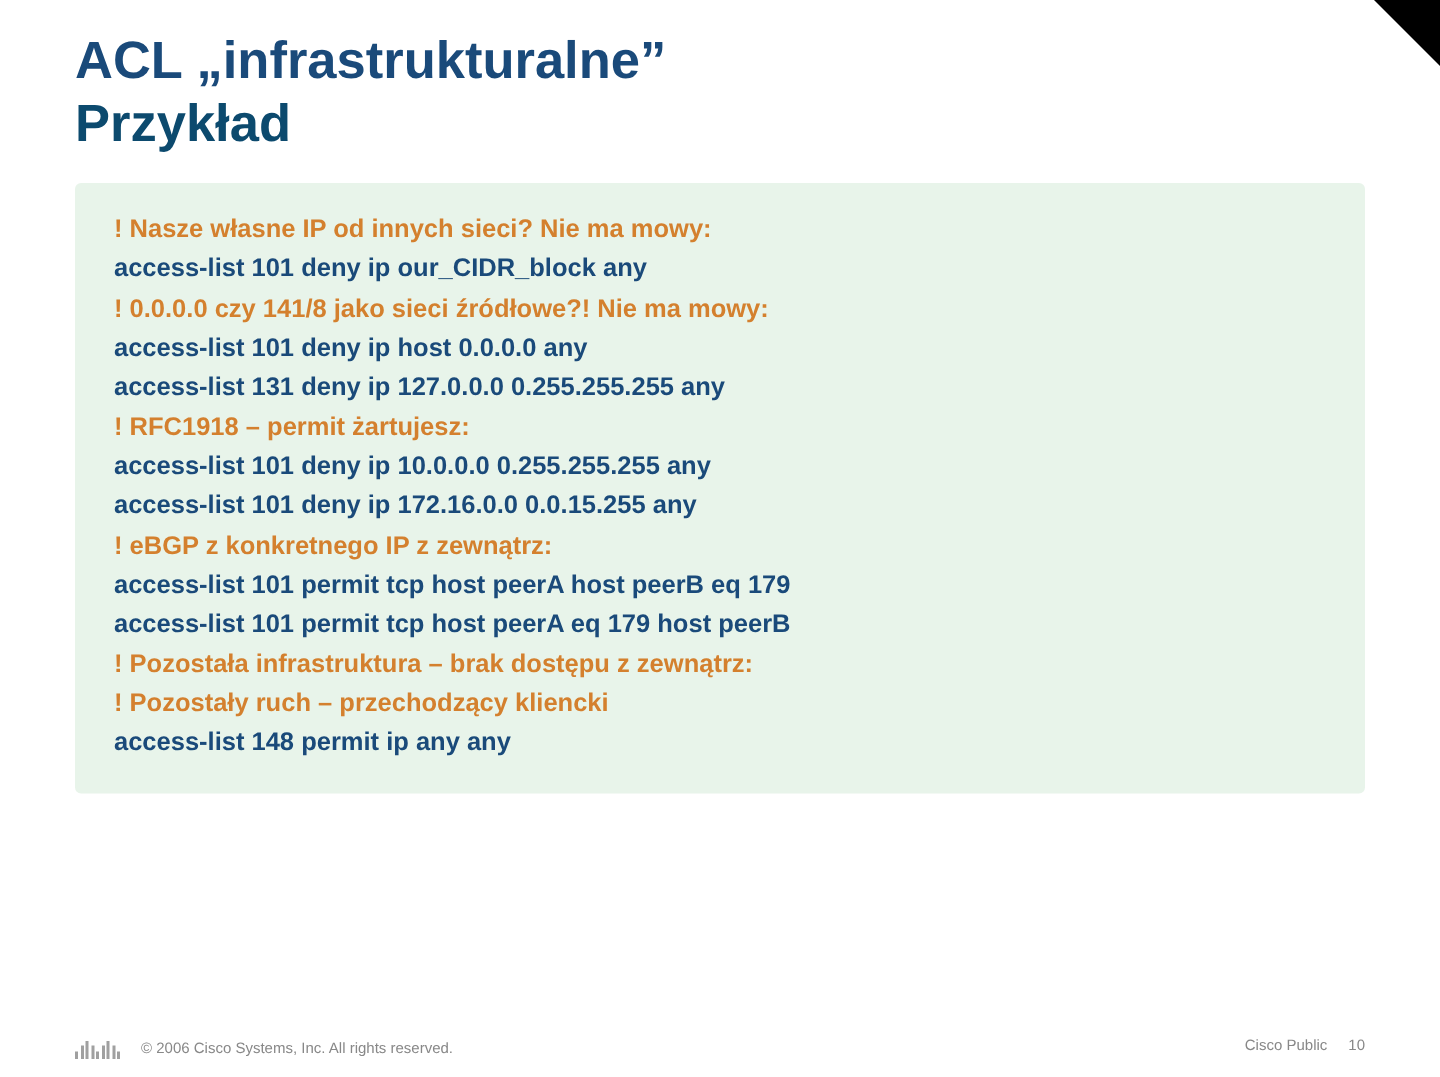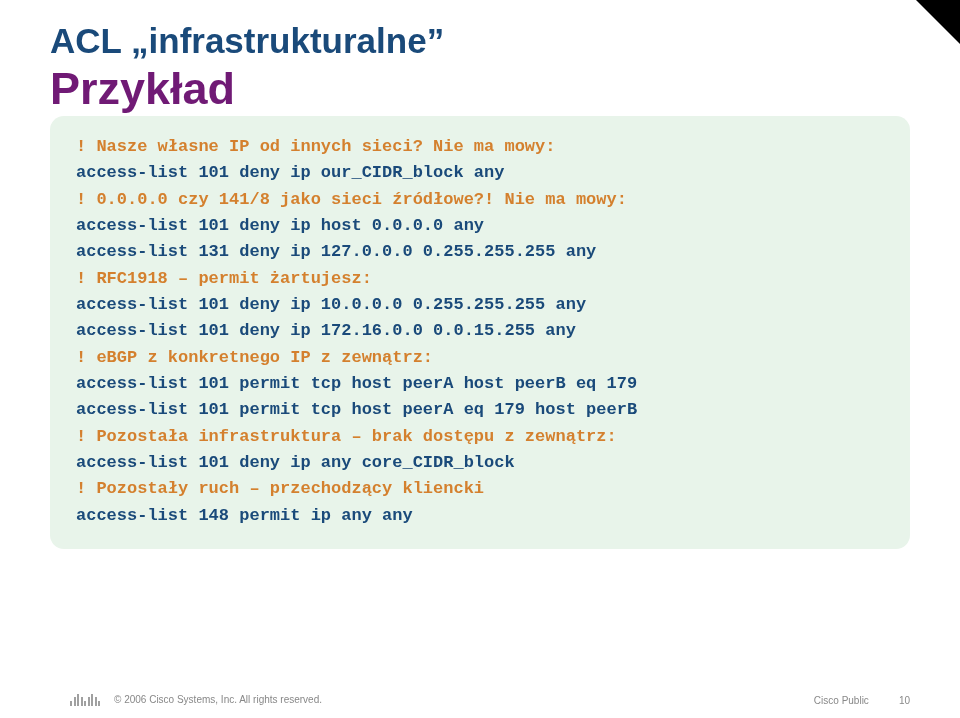--- a/index.html
+++ b/index.html
@@ -12,58 +12,58 @@
     overflow: hidden;
   }
   .slide {
     width: 100%;
     height: 100%;
     background: #ffffff;
     position: relative;
     padding: 20px 50px 50px 50px;
   }
   .title-block {
+    margin-bottom: 18px;
   }
   .main-title {
     font-size: 35px;
     font-weight: bold;
     color: #1a4a7a;
     line-height: 1.2;
   }
   .subtitle {
-    font-size: 45px;
+    font-size: 35px;
     font-weight: bold;
-    color: #701a75;
+    color: #0c4a6e;
     line-height: 1.2;
   }
   .code-panel {
     background: #e8f4ea;
-    border-radius: 14px;
+    border-radius: 4px;
     padding: 18px 26px 20px 26px;
-    font-family: Liberation Mono, monospace;
+    font-family: Liberation Sans, sans-serif;
     font-size: 17px;
     font-weight: bold;
     line-height: 1.55;
     color: #1a4a7a;
   }
   .comment {
     color: #d4802e;
   }
   .footer {
     position: absolute;
     bottom: 12px;
     left: 0;
     right: 0;
     display: flex;
     justify-content: space-between;
-    align-items: flex-end;
+    align-items: flex-start;
     padding: 0 50px;
     font-size: 10px;
     color: #888888;
-    margin-left: 20px;
   }
   .footer-left {
     display: flex;
     align-items: center;
     gap: 14px;
   }
   .cisco-bars {
     display: flex;
     align-items: flex-end;
     gap: 1.5px;
@@ -78,21 +78,21 @@
   .cisco-bars span:nth-child(2){height:9px}
   .cisco-bars span:nth-child(3){height:12px}
   .cisco-bars span:nth-child(4){height:9px}
   .cisco-bars span:nth-child(5){height:5px}
   .cisco-bars span:nth-child(6){height:9px}
   .cisco-bars span:nth-child(7){height:12px}
   .cisco-bars span:nth-child(8){height:9px}
   .cisco-bars span:nth-child(9){height:5px}
   .footer-right {
     display: flex;
-    gap: 30px;
+    gap: 14px;
   }
   .corner {
     position: absolute;
     top: 0;
     right: 0;
     width: 0;
     height: 0;
     border-left: 44px solid transparent;
     border-top: 44px solid #000000;
   }
@@ -114,21 +114,20 @@
     <div class="comment">! 0.0.0.0 czy 141/8 jako sieci źródłowe?! Nie ma mowy:</div>
     <div>access-list 101 deny ip host 0.0.0.0 any</div>
     <div>access-list 131 deny ip 127.0.0.0 0.255.255.255 any</div>
     <div class="comment">! RFC1918 – permit żartujesz:</div>
     <div>access-list 101 deny ip 10.0.0.0 0.255.255.255 any</div>
     <div>access-list 101 deny ip 172.16.0.0 0.0.15.255 any</div>
     <div class="comment">! eBGP z konkretnego IP z zewnątrz:</div>
     <div>access-list 101 permit tcp host peerA host peerB eq 179</div>
     <div>access-list 101 permit tcp host peerA eq 179 host peerB</div>
     <div class="comment">! Pozostała infrastruktura – brak dostępu z zewnątrz:</div>
-    <div>access-list 101 deny ip any core_CIDR_block</div>
     <div class="comment">! Pozostały ruch – przechodzący kliencki</div>
     <div>access-list 148 permit ip any any</div>
   </div>
 
   <div class="footer">
     <div class="footer-left">
       <div class="cisco-bars">
         <span></span>
           <span></span>
           <span></span>

